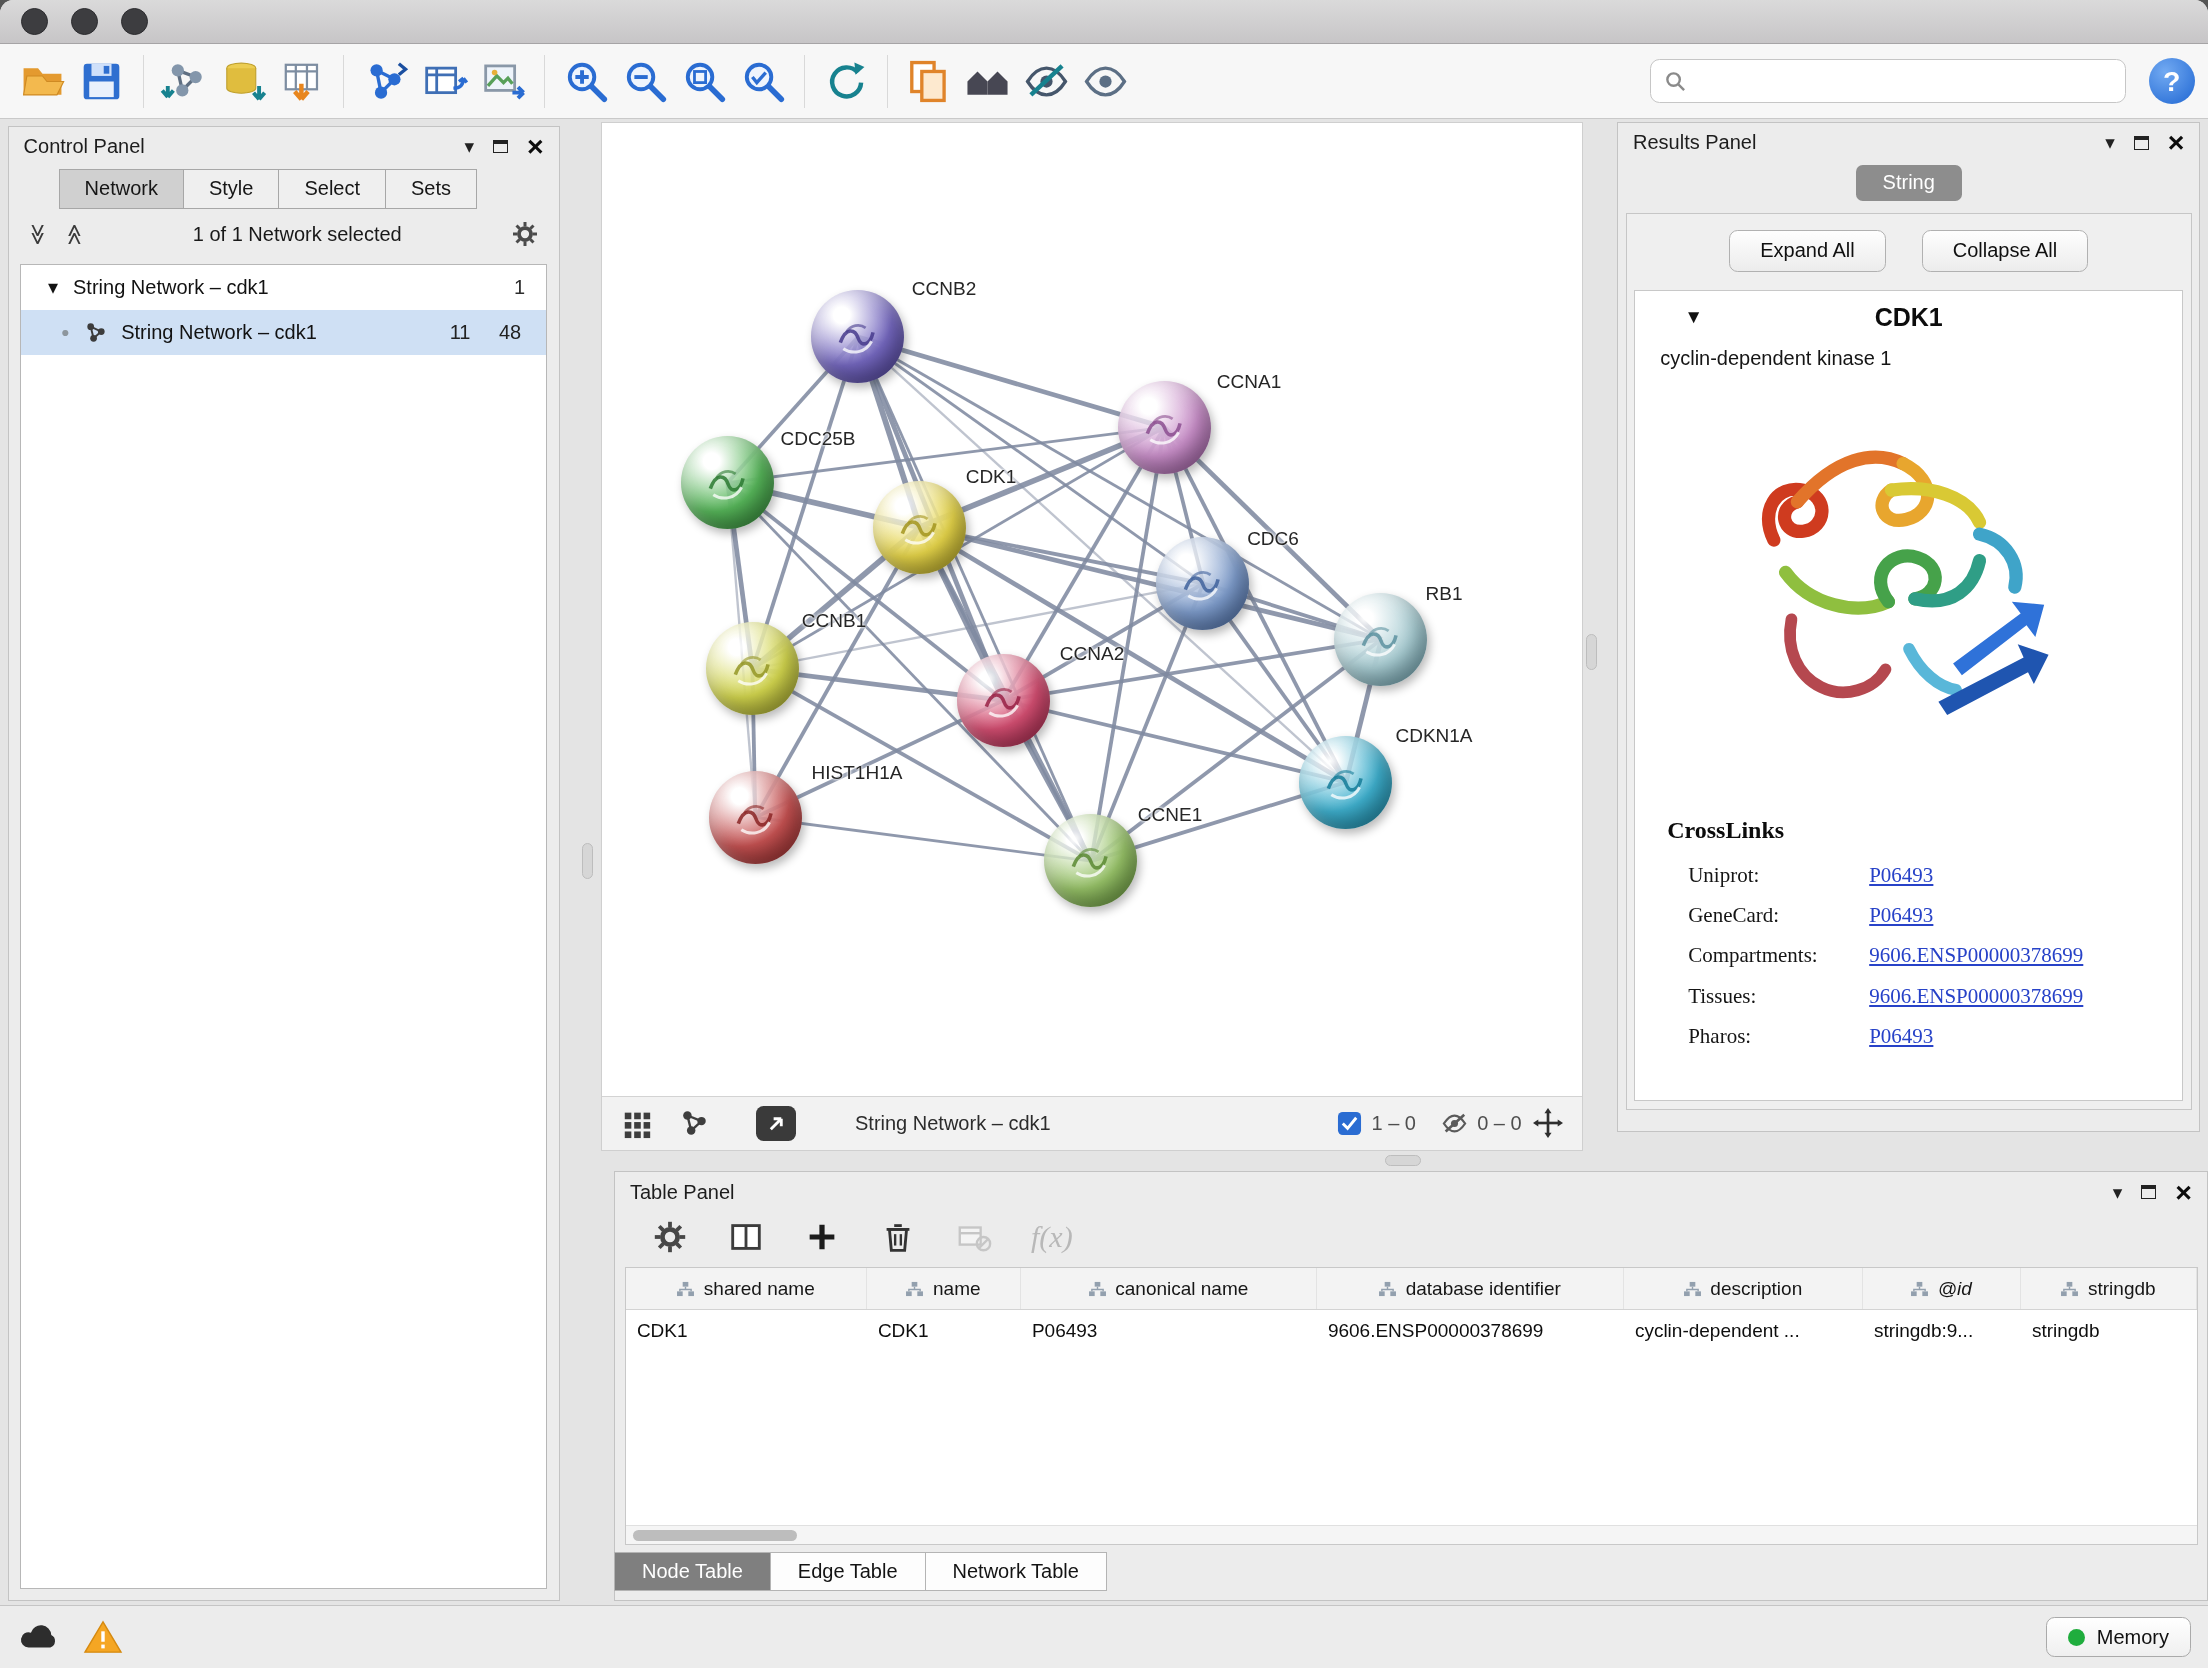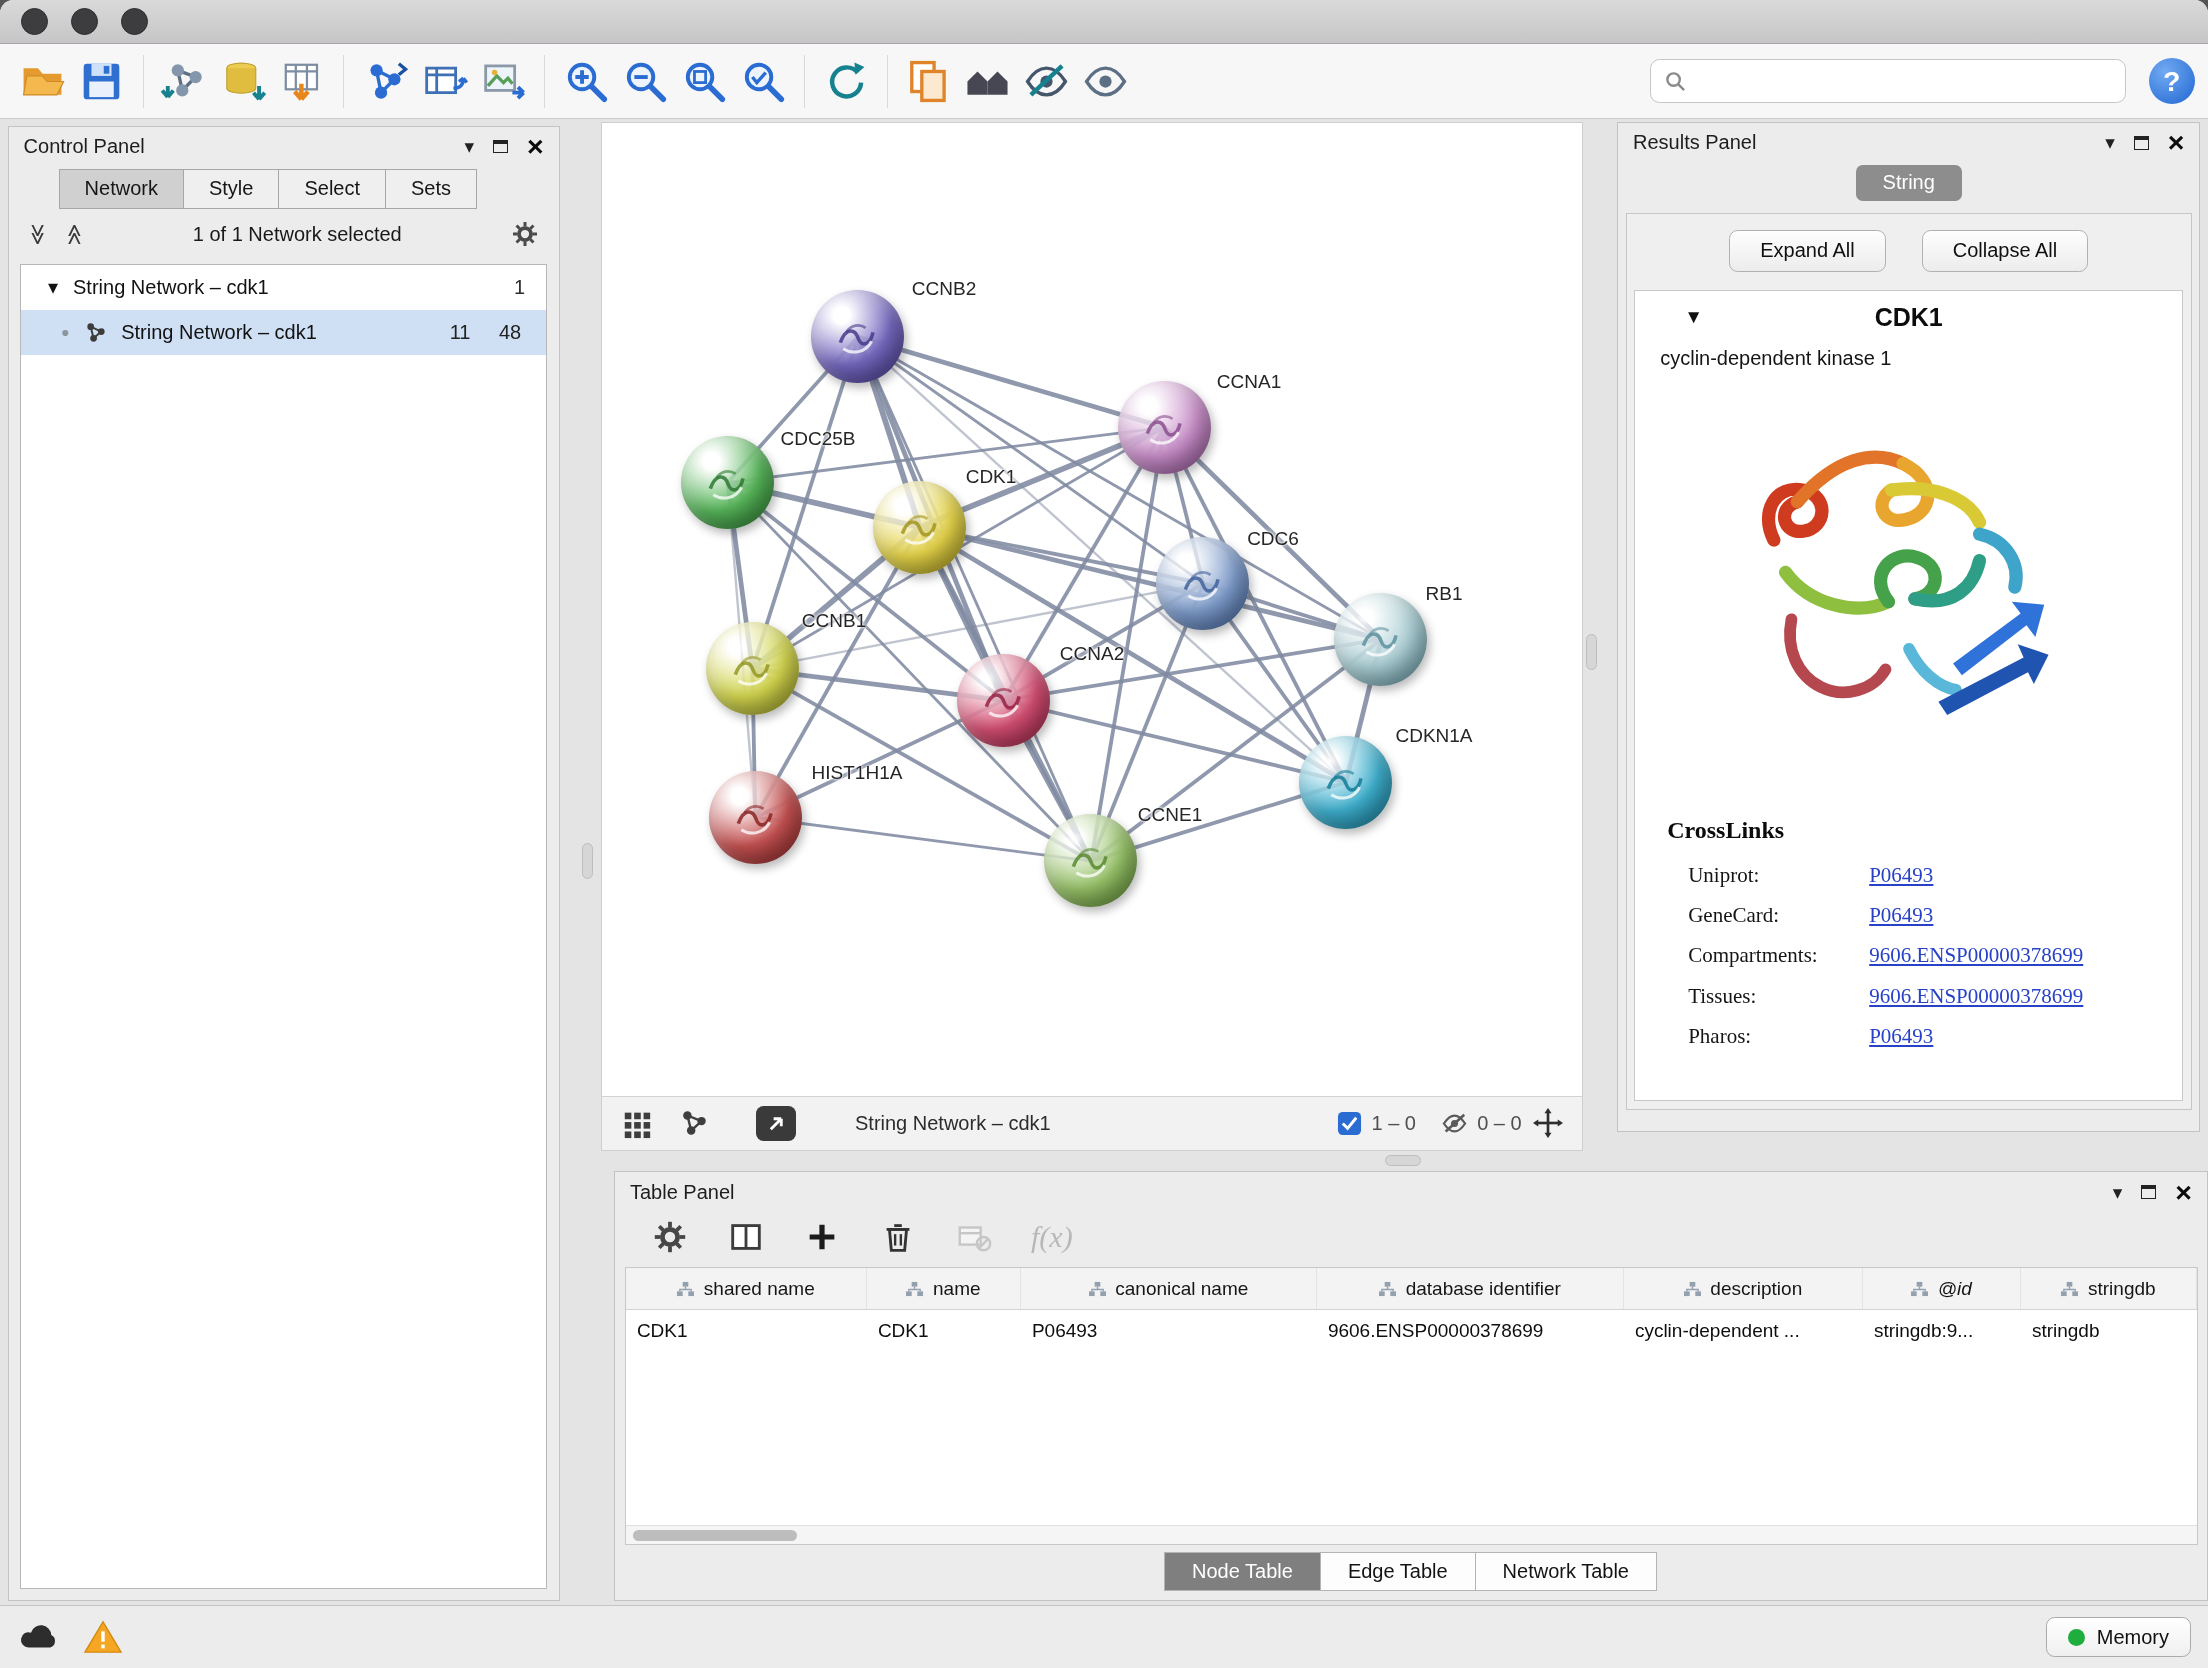--- a/index.html
+++ b/index.html
@@ -99,21 +99,21 @@
   .tp-tablebox { flex:1; margin:0 9.5px; background:#fff; border:1px solid #c8c8c8; display:flex; flex-direction:column; overflow:hidden; }
   .t-head { display:flex; background:#f3f3f3; border-bottom:1px solid #d3d3d3; height:42px; flex:none; }
   .th { display:flex; align-items:center; justify-content:center; gap:8.6px; font-size:19px; color:#161616;
     border-right:1px solid #e3e3e3; overflow:hidden; white-space:nowrap; }
   .th svg { width:19px; height:16px; flex:none; }
   .t-row { display:flex; height:42px; flex:none; }
   .td { display:flex; align-items:center; padding-left:11.4px; font-size:19px; color:#0e0e0e; overflow:hidden; white-space:nowrap; }
   .t-fill { flex:1; }
   .hscroll { height:19px; background:#f5f5f5; border-top:1px solid #e0e0e0; position:relative; flex:none; }
   .hthumb { position:absolute; left:7.6px; top:3.8px; width:164px; height:11.4px; background:#bdbdbd; border-radius:6.7px; }
-  .tp-tabs { display:flex; justify-content:center; padding:7.6px 0 9.5px; }
+  .tp-tabs { display:flex; padding:7.6px 0 9.5px; }
   .tp-tab { font-size:20px; padding:6.7px 27px; border:1px solid #b4b4b4; background:#fdfdfd; margin-left:-1px; color:#131313; }
   .tp-tab.sel { background:#7f7f7f; color:#fff; }
   
   .statusbar { position:absolute; left:0; right:0; bottom:0; height:63px; background:#ececec; border-top:1px solid #c5c5c5;
     display:flex; align-items:center; padding:0 17px; gap:23px; }
   .sbtn svg { width:42px; height:36px; display:block; }
   .membtn { margin-left:auto; display:flex; align-items:center; gap:11.4px; border:1px solid #aaa;
     background:linear-gradient(#fff,#efefef); border-radius:8.6px; padding:7.6px 21px; font-size:20px; color:#111; }
   .memdot { width:17px; height:17px; border-radius:50%; background:#1fad3d; }
   

